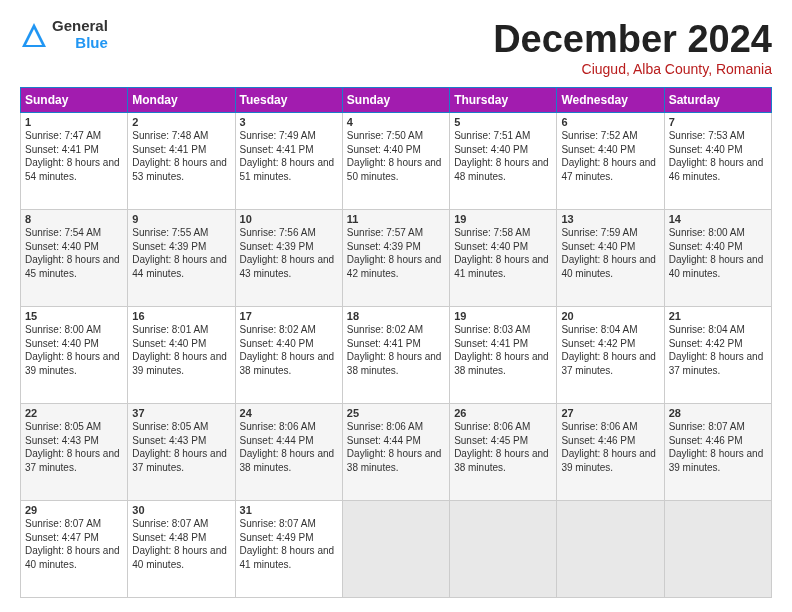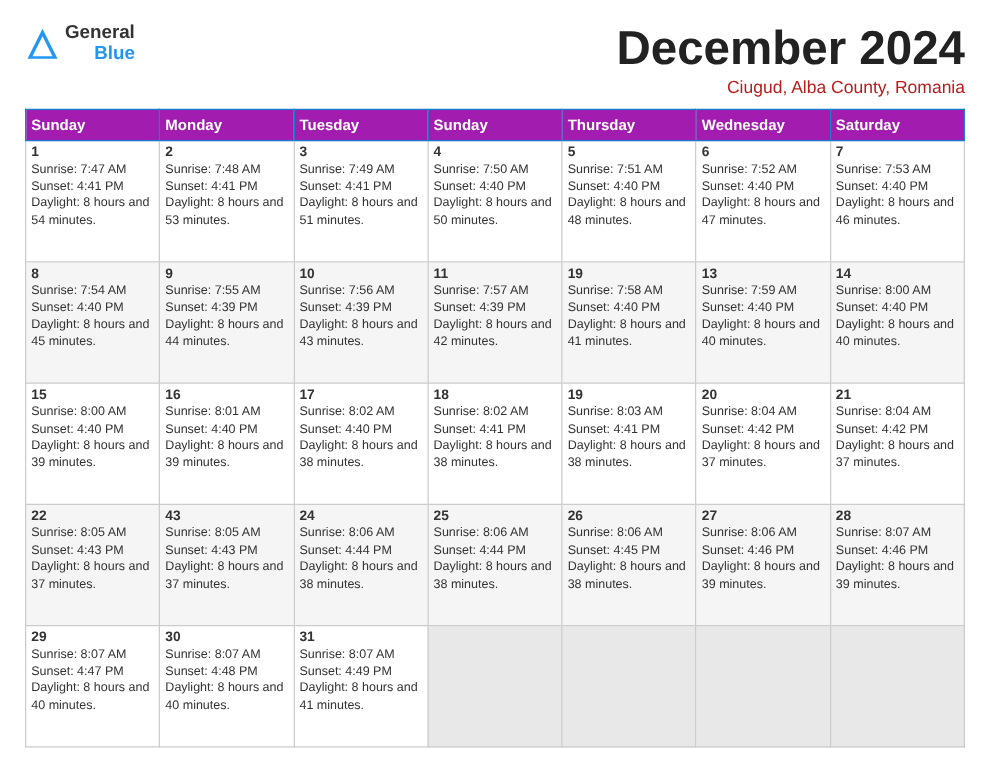--- a/index.html
+++ b/index.html
@@ -219,21 +219,21 @@
         <span class="day-num">21</span>
         <span class="cell-text">Sunrise: 8:04 AM<br>Sunset: 4:42 PM<br>Daylight: 8 hours and 37 minutes.</span>
       </td>
         </tr>
         <tr>
           <td>
         <span class="day-num">22</span>
         <span class="cell-text">Sunrise: 8:05 AM<br>Sunset: 4:43 PM<br>Daylight: 8 hours and 37 minutes.</span>
       </td>
           <td>
-        <span class="day-num">43</span>
+        <span class="day-num">37</span>
         <span class="cell-text">Sunrise: 8:05 AM<br>Sunset: 4:43 PM<br>Daylight: 8 hours and 37 minutes.</span>
       </td>
           <td>
         <span class="day-num">24</span>
         <span class="cell-text">Sunrise: 8:06 AM<br>Sunset: 4:44 PM<br>Daylight: 8 hours and 38 minutes.</span>
       </td>
           <td>
         <span class="day-num">25</span>
         <span class="cell-text">Sunrise: 8:06 AM<br>Sunset: 4:44 PM<br>Daylight: 8 hours and 38 minutes.</span>
       </td>

